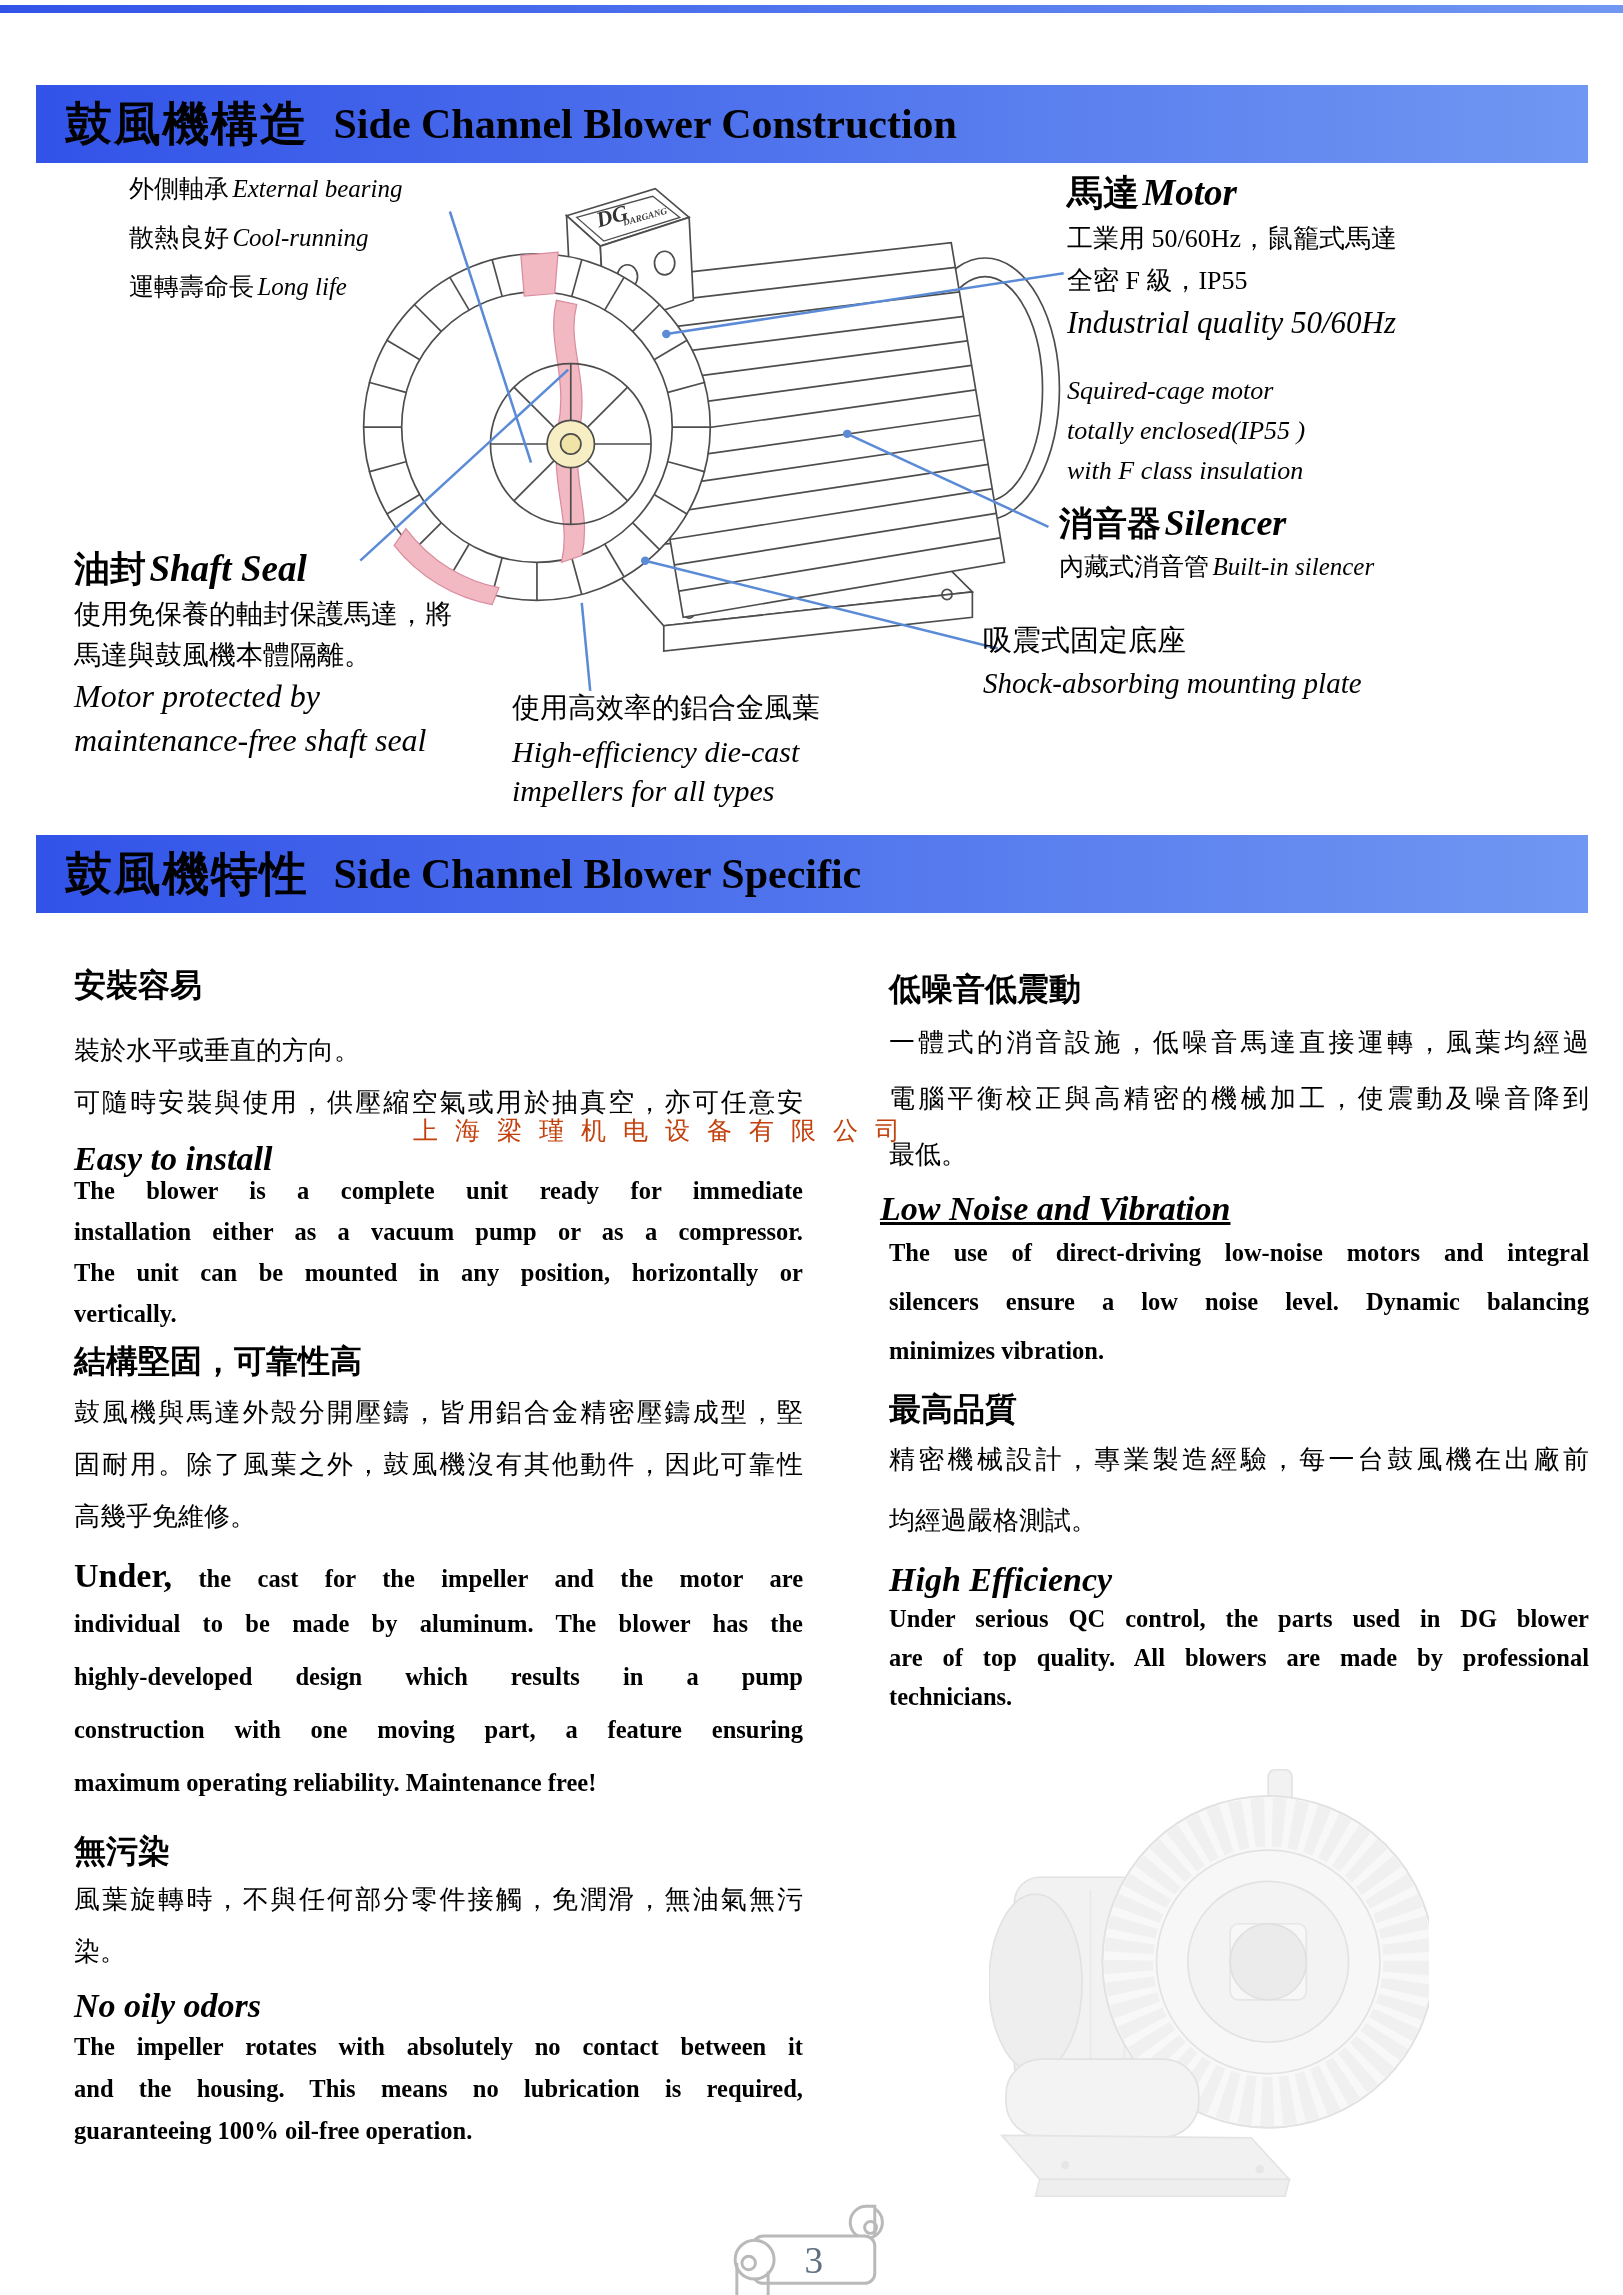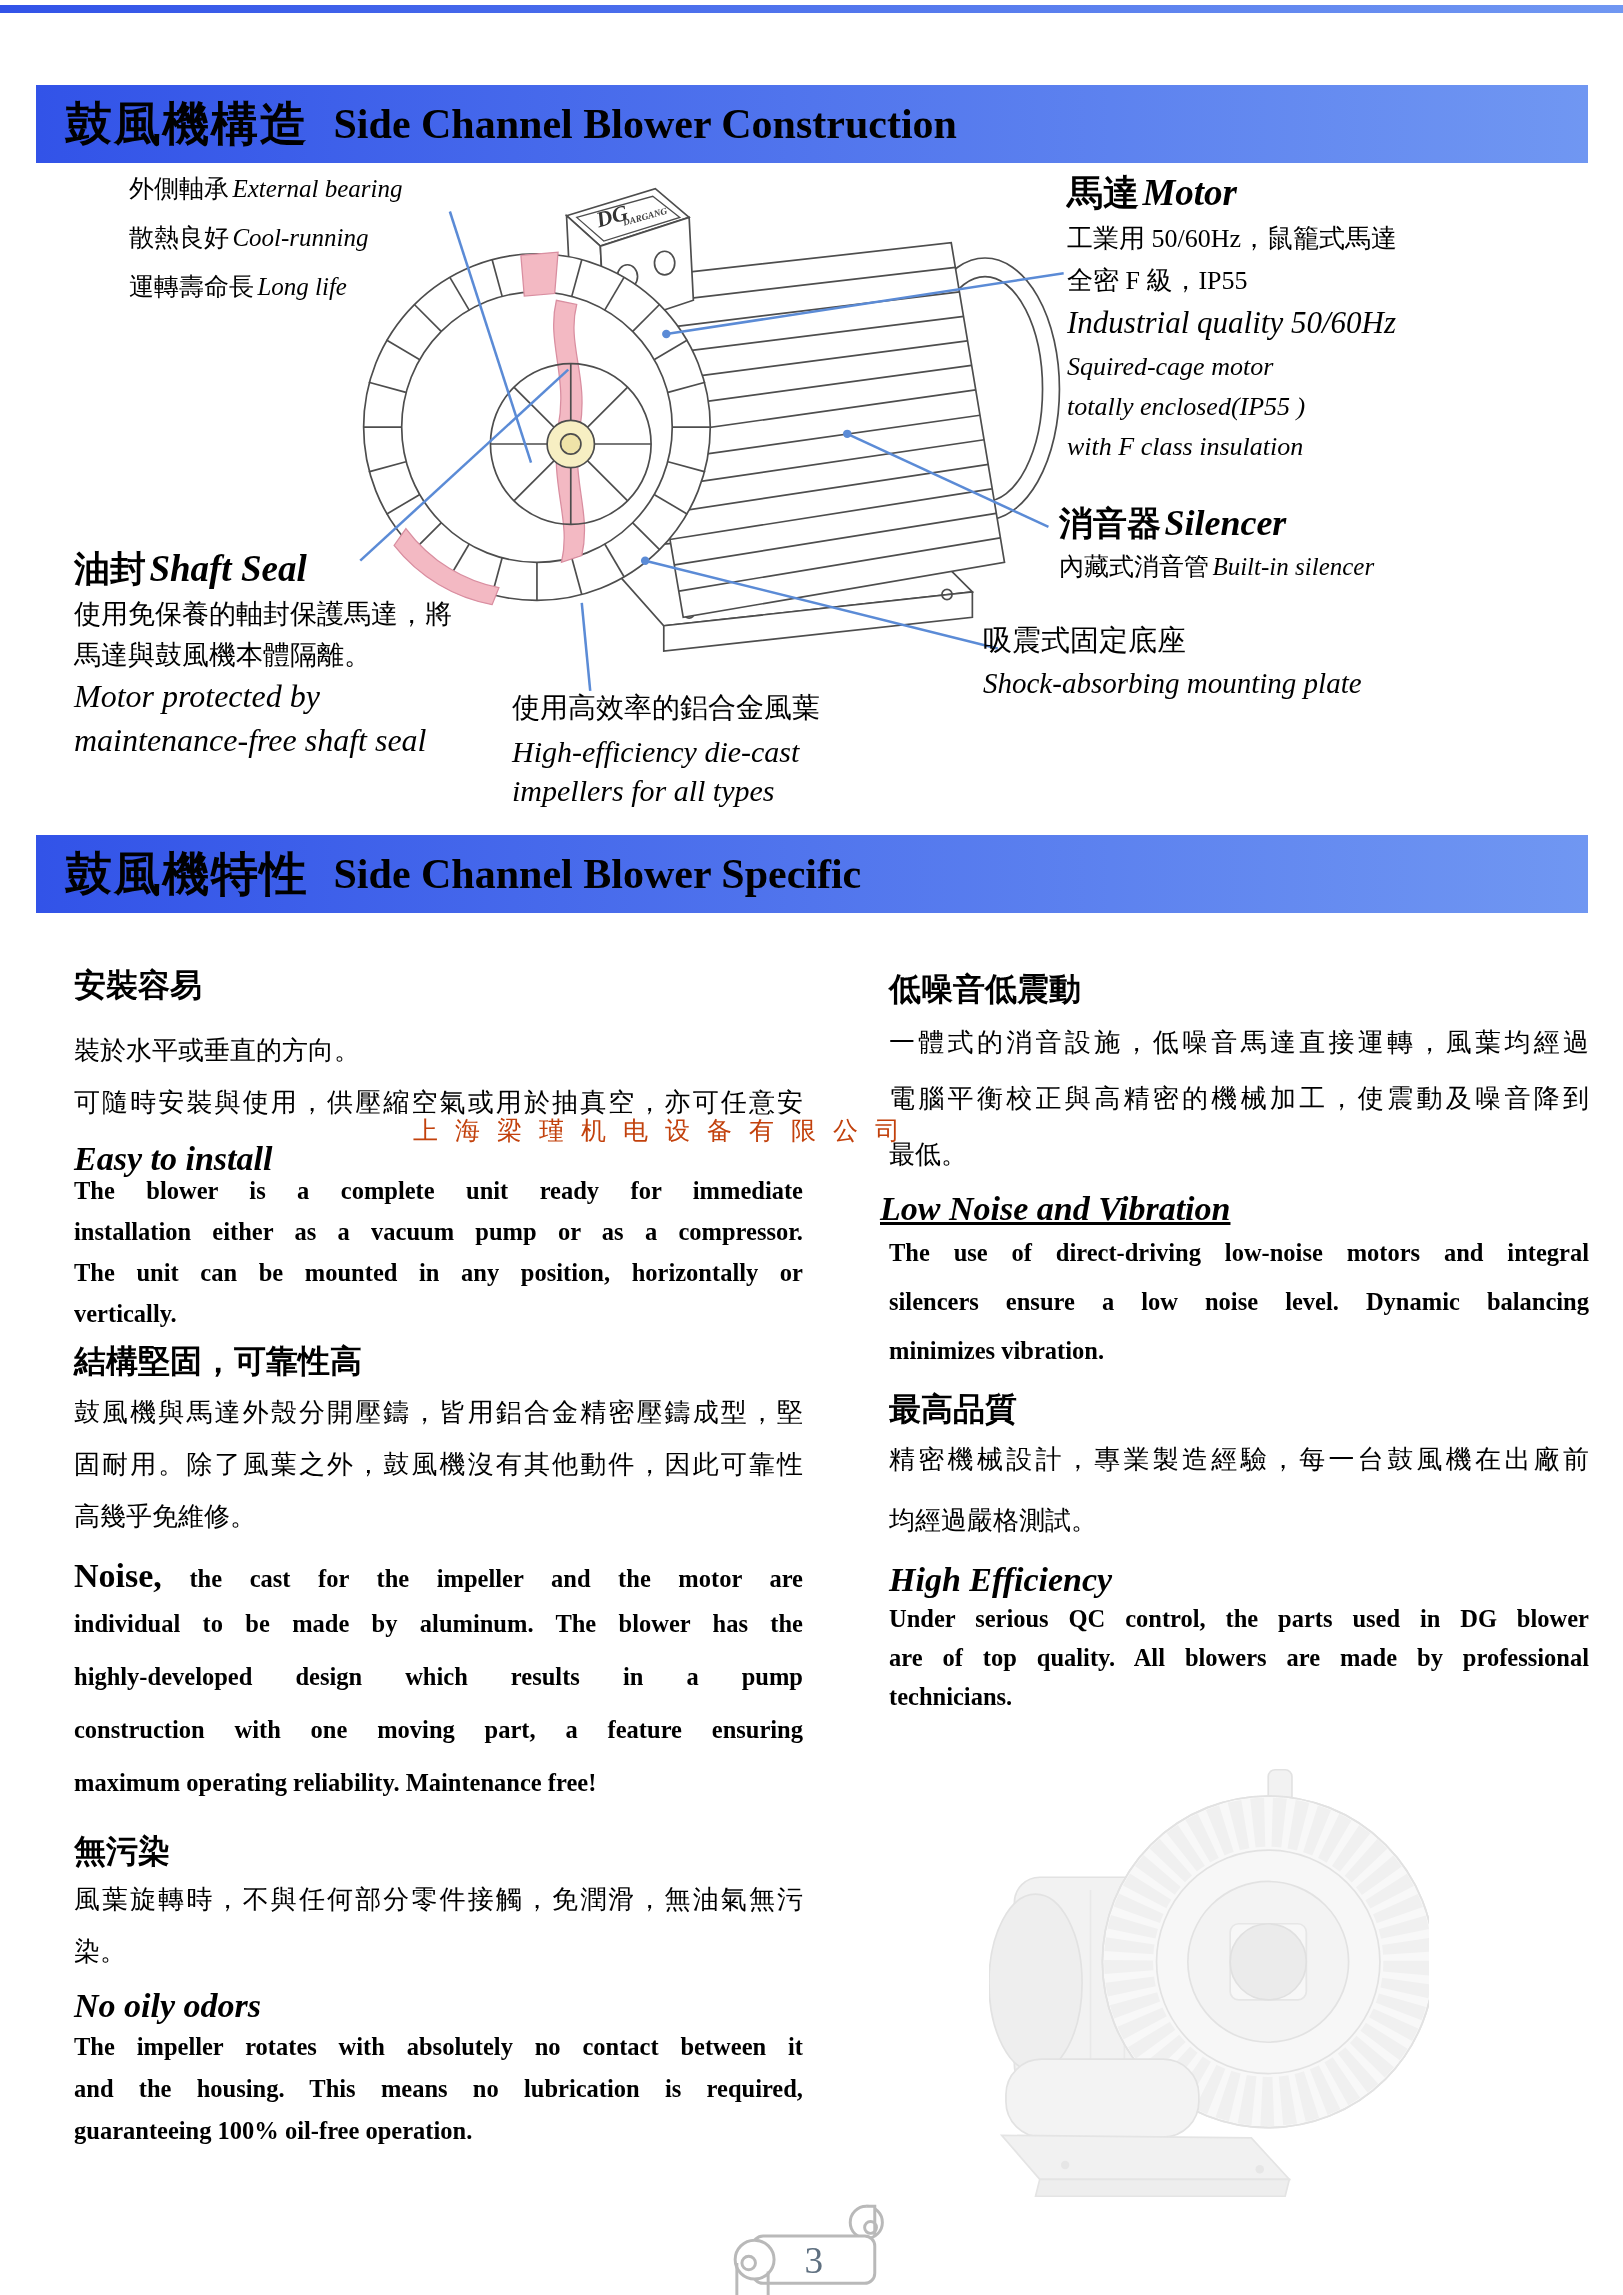--- a/index.html
+++ b/index.html
@@ -152,21 +152,21 @@
   <span class="line" style="height:49px;"><span class="co-zh">外側軸承</span> <span class="co-en">External bearing</span></span>
   <span class="line" style="height:49px;"><span class="co-zh">散熱良好</span> <span class="co-en">Cool-running</span></span>
   <span class="line" style="height:49px;"><span class="co-zh">運轉壽命長</span> <span class="co-en">Long life</span></span>
 </div>
 
 <div class="abs" style="left:1067px;top:169px;">
   <span class="line" style="height:52px;"><span style="font-size:36px;font-weight:bold;">馬達</span> <span style="font-size:37px;font-weight:bold;font-style:italic;">Motor</span></span>
   <span class="line" style="height:42px;font-size:26px;">工業用 50/60Hz，鼠籠式馬達</span>
   <span class="line" style="height:42px;font-size:26px;">全密 F 級，IP55</span>
   <span class="line" style="height:47px;font-size:31px;font-style:italic;">Industrial quality 50/60Hz</span>
-  <span class="line" style="height:40px;font-size:26px;font-style:italic;">Squired-cage motor</span>
+  <span class="line" style="height:40px;font-size:26px;font-style:italic;margin-top:24px;">Squired-cage motor</span>
   <span class="line" style="height:40px;font-size:26px;font-style:italic;">totally enclosed(IP55 )</span>
   <span class="line" style="height:40px;font-size:26px;font-style:italic;">with F class insulation</span>
 </div>
 
 <div class="abs" style="left:1059px;top:501px;">
   <span class="line" style="height:49px;"><span style="font-size:34px;font-weight:bold;">消音器</span> <span style="font-size:36px;font-weight:bold;font-style:italic;">Silencer</span></span>
   <span class="line" style="height:39px;"><span class="co-zh">內藏式消音管</span> <span class="co-en">Built-in silencer</span></span>
 </div>
 
 <div class="abs" style="left:983px;top:621px;">
@@ -208,21 +208,21 @@
   <span class="line" style="height:41px;">vertically.</span>
 </div>
 
 <div class="abs h-zh" style="left:74px;top:1340px;">結構堅固，可靠性高</div>
 <div class="abs p-zh" style="left:74px;top:1395px;width:729px;">
   <span class="line j" style="height:52px;">鼓風機與馬達外殼分開壓鑄，皆用鋁合金精密壓鑄成型，堅</span>
   <span class="line j" style="height:52px;">固耐用。除了風葉之外，鼓風機沒有其他動件，因此可靠性</span>
   <span class="line" style="height:52px;">高幾乎免維修。</span>
 </div>
 <div class="abs p-en" style="left:74px;top:1557px;width:729px;">
-  <span class="line j" style="height:53px;"><span style="font-size:34px;">Noise,</span> <span>the cast for the impeller and the motor are</span></span>
+  <span class="line j" style="height:53px;"><span style="font-size:34px;">Under,</span> <span>the cast for the impeller and the motor are</span></span>
   <span class="line j" style="height:53px;">individual to be made by aluminum. The blower has the</span>
   <span class="line j" style="height:53px;">highly-developed design which results in a pump</span>
   <span class="line j" style="height:53px;">construction with one moving part, a feature ensuring</span>
   <span class="line" style="height:53px;">maximum operating reliability. Maintenance free!</span>
 </div>
 
 <div class="abs h-zh" style="left:74px;top:1830px;">無污染</div>
 <div class="abs p-zh" style="left:74px;top:1882px;width:729px;">
   <span class="line j" style="height:52px;">風葉旋轉時，不與任何部分零件接觸，免潤滑，無油氣無污</span>
   <span class="line" style="height:52px;">染。</span>

